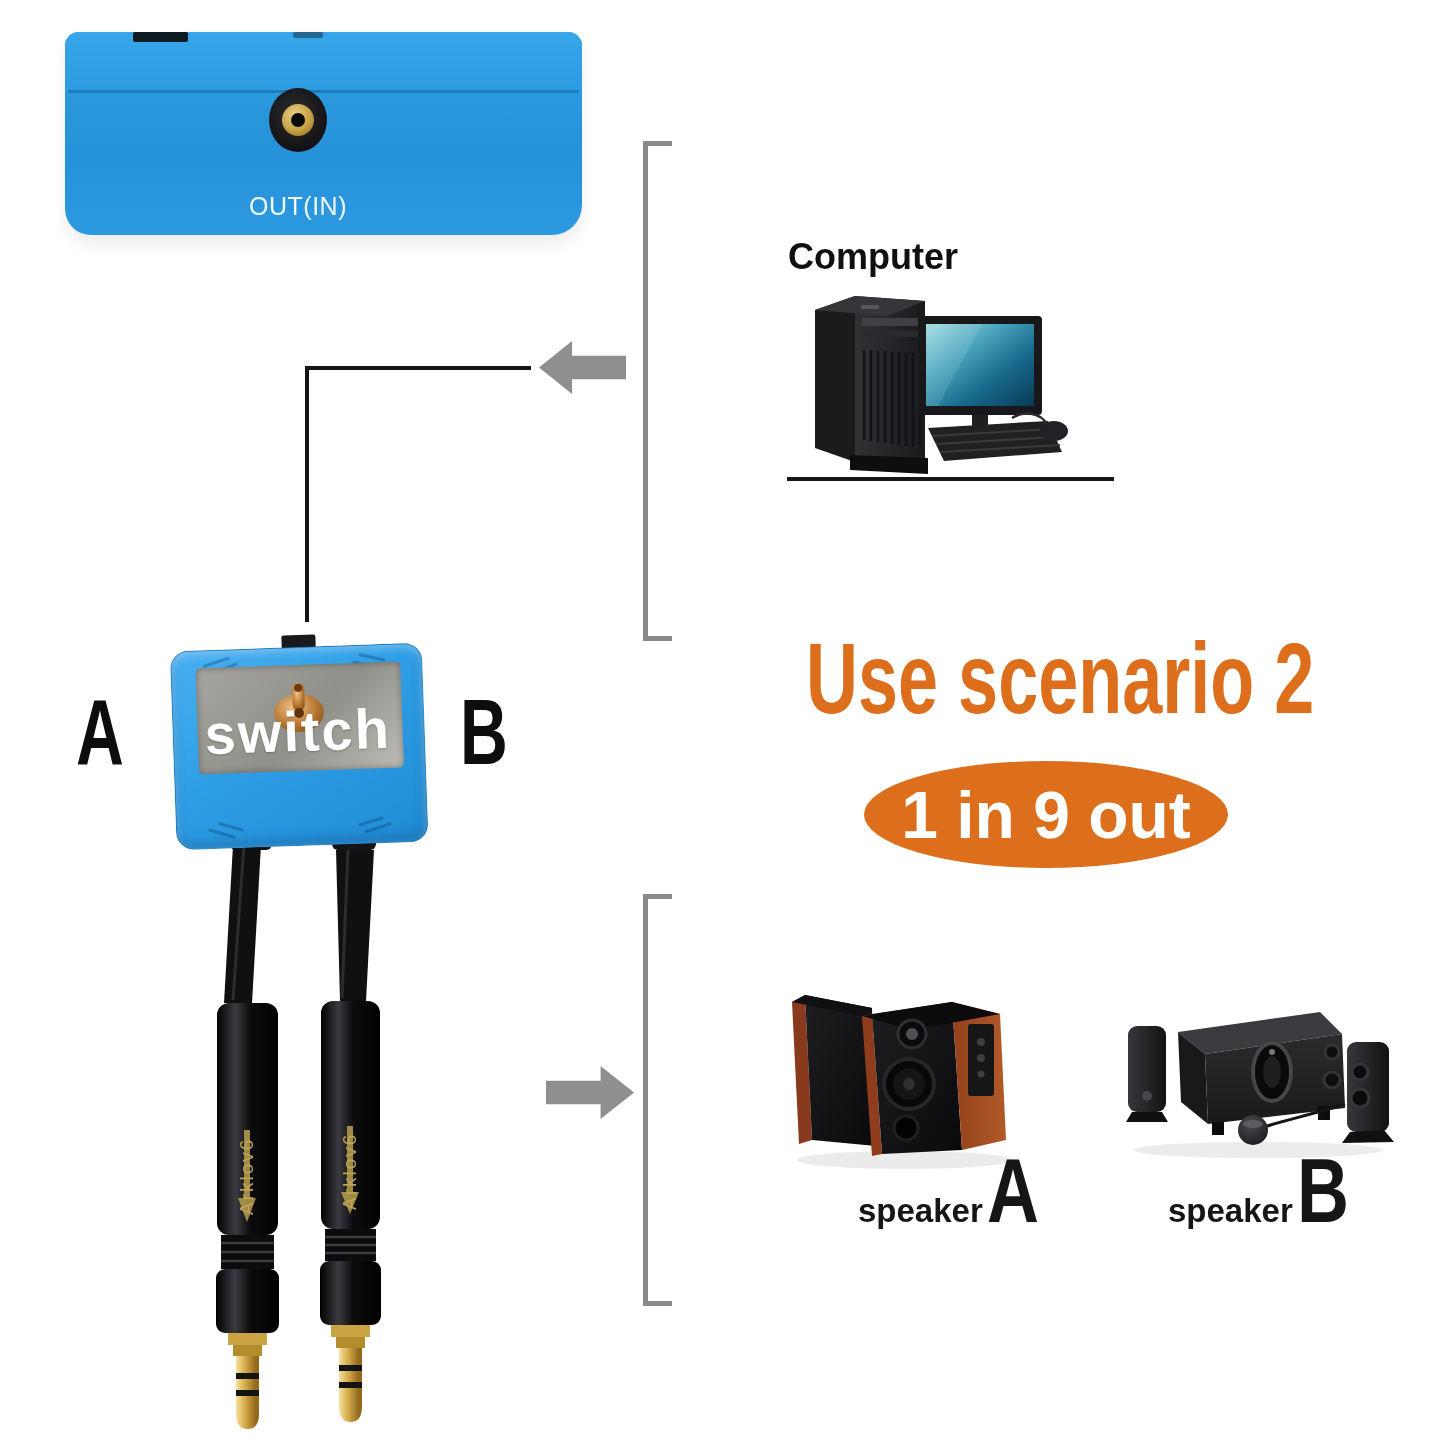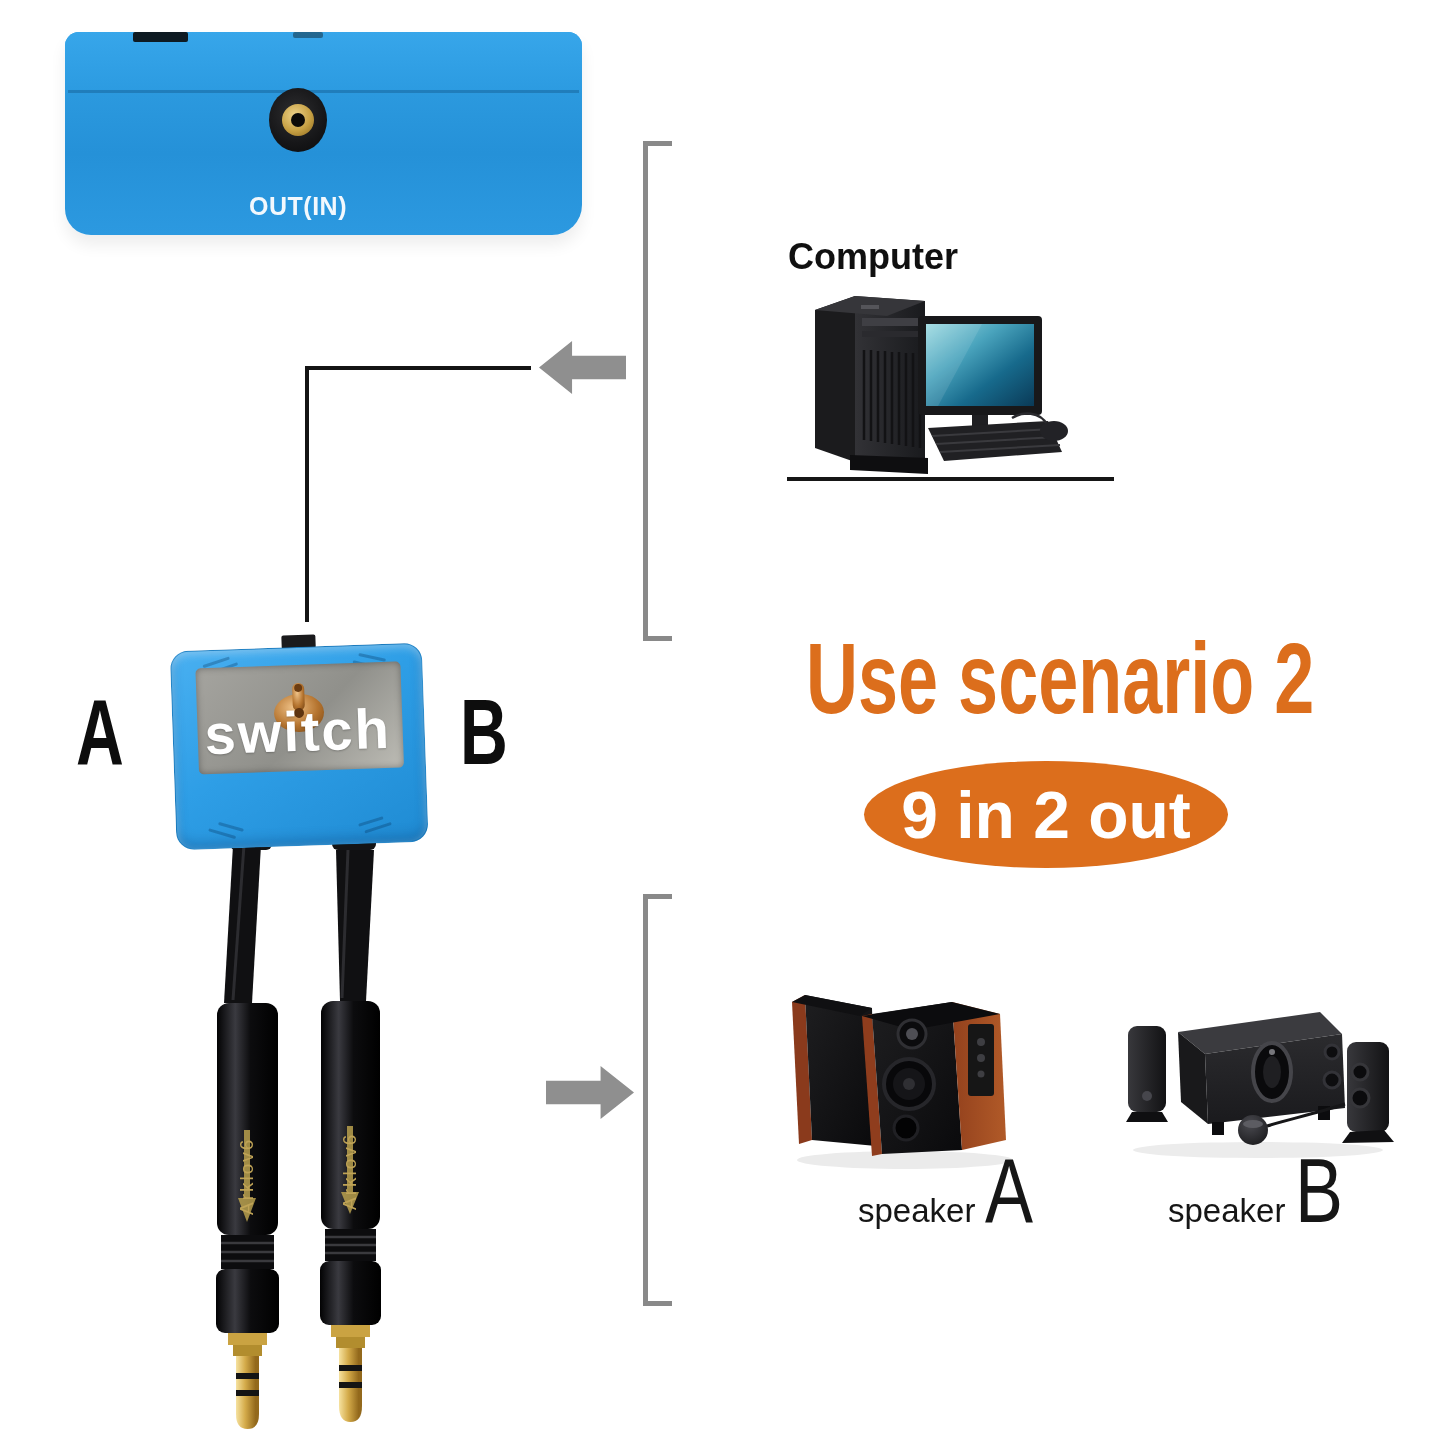--- a/index.html
+++ b/index.html
@@ -16,21 +16,21 @@
   .top-device .lid{position:absolute;left:0;top:0;right:0;height:58px;
     background:linear-gradient(180deg,#37A6EA,#2C9BE1);border-radius:14px 14px 0 0;}
   .device-slot{position:absolute;left:68px;top:0;width:55px;height:10px;background:#0e1a22;border-radius:2px;}
   .device-slot2{position:absolute;left:228px;top:0;width:30px;height:6px;background:#0e1a22;opacity:.45;border-radius:2px;}
   .jack{position:absolute;left:204px;top:56px;width:58px;height:64px;border-radius:50%;
     background:radial-gradient(circle at 45% 40%,#2e2e30,#161618 60%,#0a0a0b);}
   .jack .ring{position:absolute;left:13px;top:16px;width:32px;height:32px;border-radius:50%;
     background:radial-gradient(circle at 40% 35%,#ecd28a,#c7a144 55%,#8a651c);}
   .jack .hole{position:absolute;left:22px;top:25px;width:14px;height:14px;border-radius:50%;background:#0b0a08;}
   .outin{position:absolute;left:143px;top:160px;width:180px;text-align:center;
-    font-size:25px;font-weight:bold;color:#F2F8FD;letter-spacing:.5px;}
+    font-size:25px;font-weight:normal;color:#F2F8FD;letter-spacing:.5px;}
 
   
   .vline{background:#898989;width:5px;}
   .tick{background:#898989;height:5px;width:29px;}
   .arrow{background:#8F8F8F;}
   .arrow-left{left:539px;top:341px;width:87px;height:53px;
     clip-path:polygon(0 50%,38% 0,38% 28%,100% 28%,100% 72%,38% 72%,38% 100%);}
   .arrow-right{left:546px;top:1066px;width:88px;height:53px;
     clip-path:polygon(100% 50%,62% 100%,62% 72%,0 72%,0 28%,62% 28%,62% 0);}
   .lline-h{left:305px;top:366px;width:226px;height:4px;background:#141414;}
@@ -60,21 +60,21 @@
   .port-b{left:460px;top:686px;}
 
   
   .scenario-title{left:806px;top:628px;font-size:100px;font-weight:700;color:#DC6E1C;
     white-space:nowrap;line-height:1;transform:scaleX(.72);transform-origin:left top;}
   .scenario-badge{left:864px;top:761px;width:364px;height:107px;border-radius:50%;
     background:#DC6E1C;display:flex;align-items:center;justify-content:center;}
   .scenario-badge span{font-size:66px;font-weight:700;color:#fff;white-space:nowrap;}
 
   
-  .speaker-label{display:flex;align-items:baseline;gap:10px;color:#161616;}
+  .speaker-label{display:flex;align-items:baseline;gap:4px;color:#161616;font-weight:bold;}
   .speaker-label .small{font-size:33px;}
   .speaker-label .big{font-size:90px;line-height:1;transform:scaleX(.8);transform-origin:left bottom;}
   .label-a{left:858px;top:1146px;}
   .label-b{left:1168px;top:1146px;}
 
   svg{display:block;}
 </style>
 </head>
 <body>
 
@@ -237,21 +237,21 @@
       <circle cx="27" cy="11" r="4" fill="#6b3c12"></circle>
       <circle cx="27" cy="36" r="5" fill="#5e3410"></circle>
     </svg>
     <div class="switch-label">switch</div>
   </div>
   <div class="abs port-letter port-a">A</div>
   <div class="abs port-letter port-b">B</div>
 
   <div class="abs scenario-title">Use scenario 2</div>
   <div class="abs scenario-badge">
-    <span>9 in 2 out</span>
+    <span>1 in 9 out</span>
   </div>
 
   <div class="abs vline" style="left:643px;top:894px;height:412px;"></div>
   <div class="abs tick" style="left:643px;top:894px;"></div>
   <div class="abs tick" style="left:643px;top:1301px;"></div>
   <div class="abs arrow arrow-right"></div>
 
   <svg class="abs" style="left:785px;top:970px;" width="260" height="200" viewBox="785 970 260 200">
     <defs>
       <linearGradient id="woodGrad" x1="0" y1="0" x2="1" y2="0">

